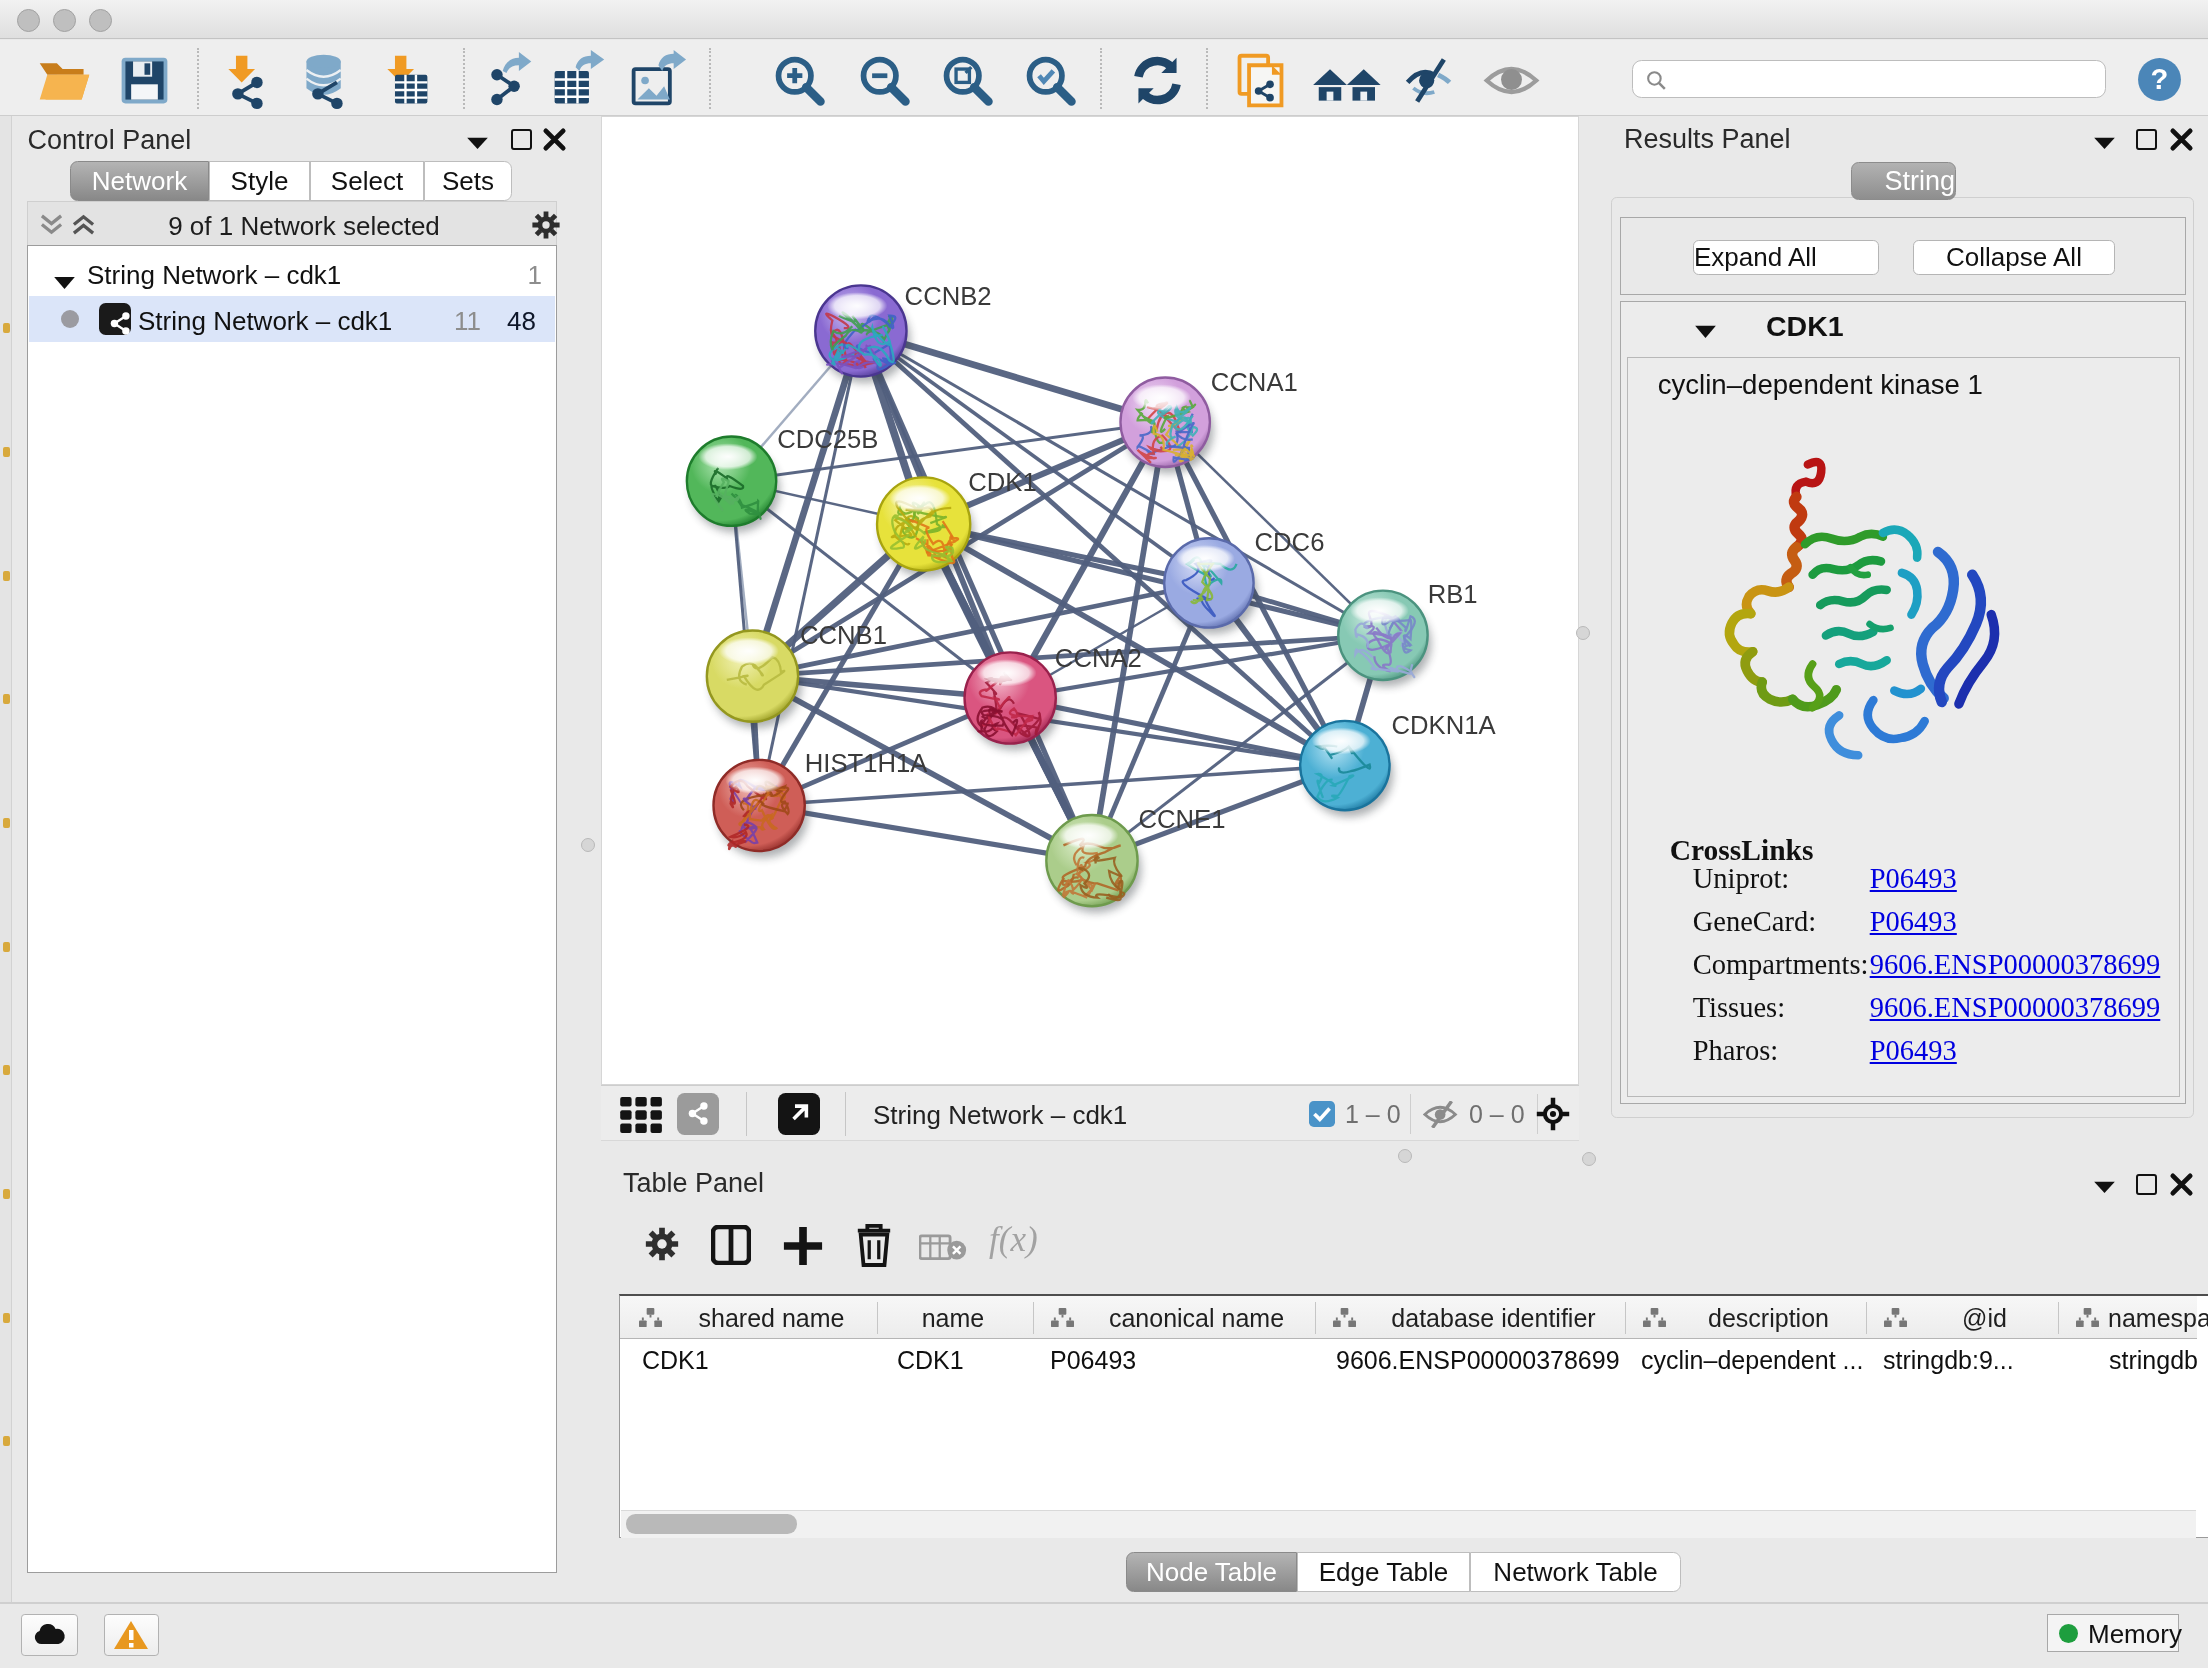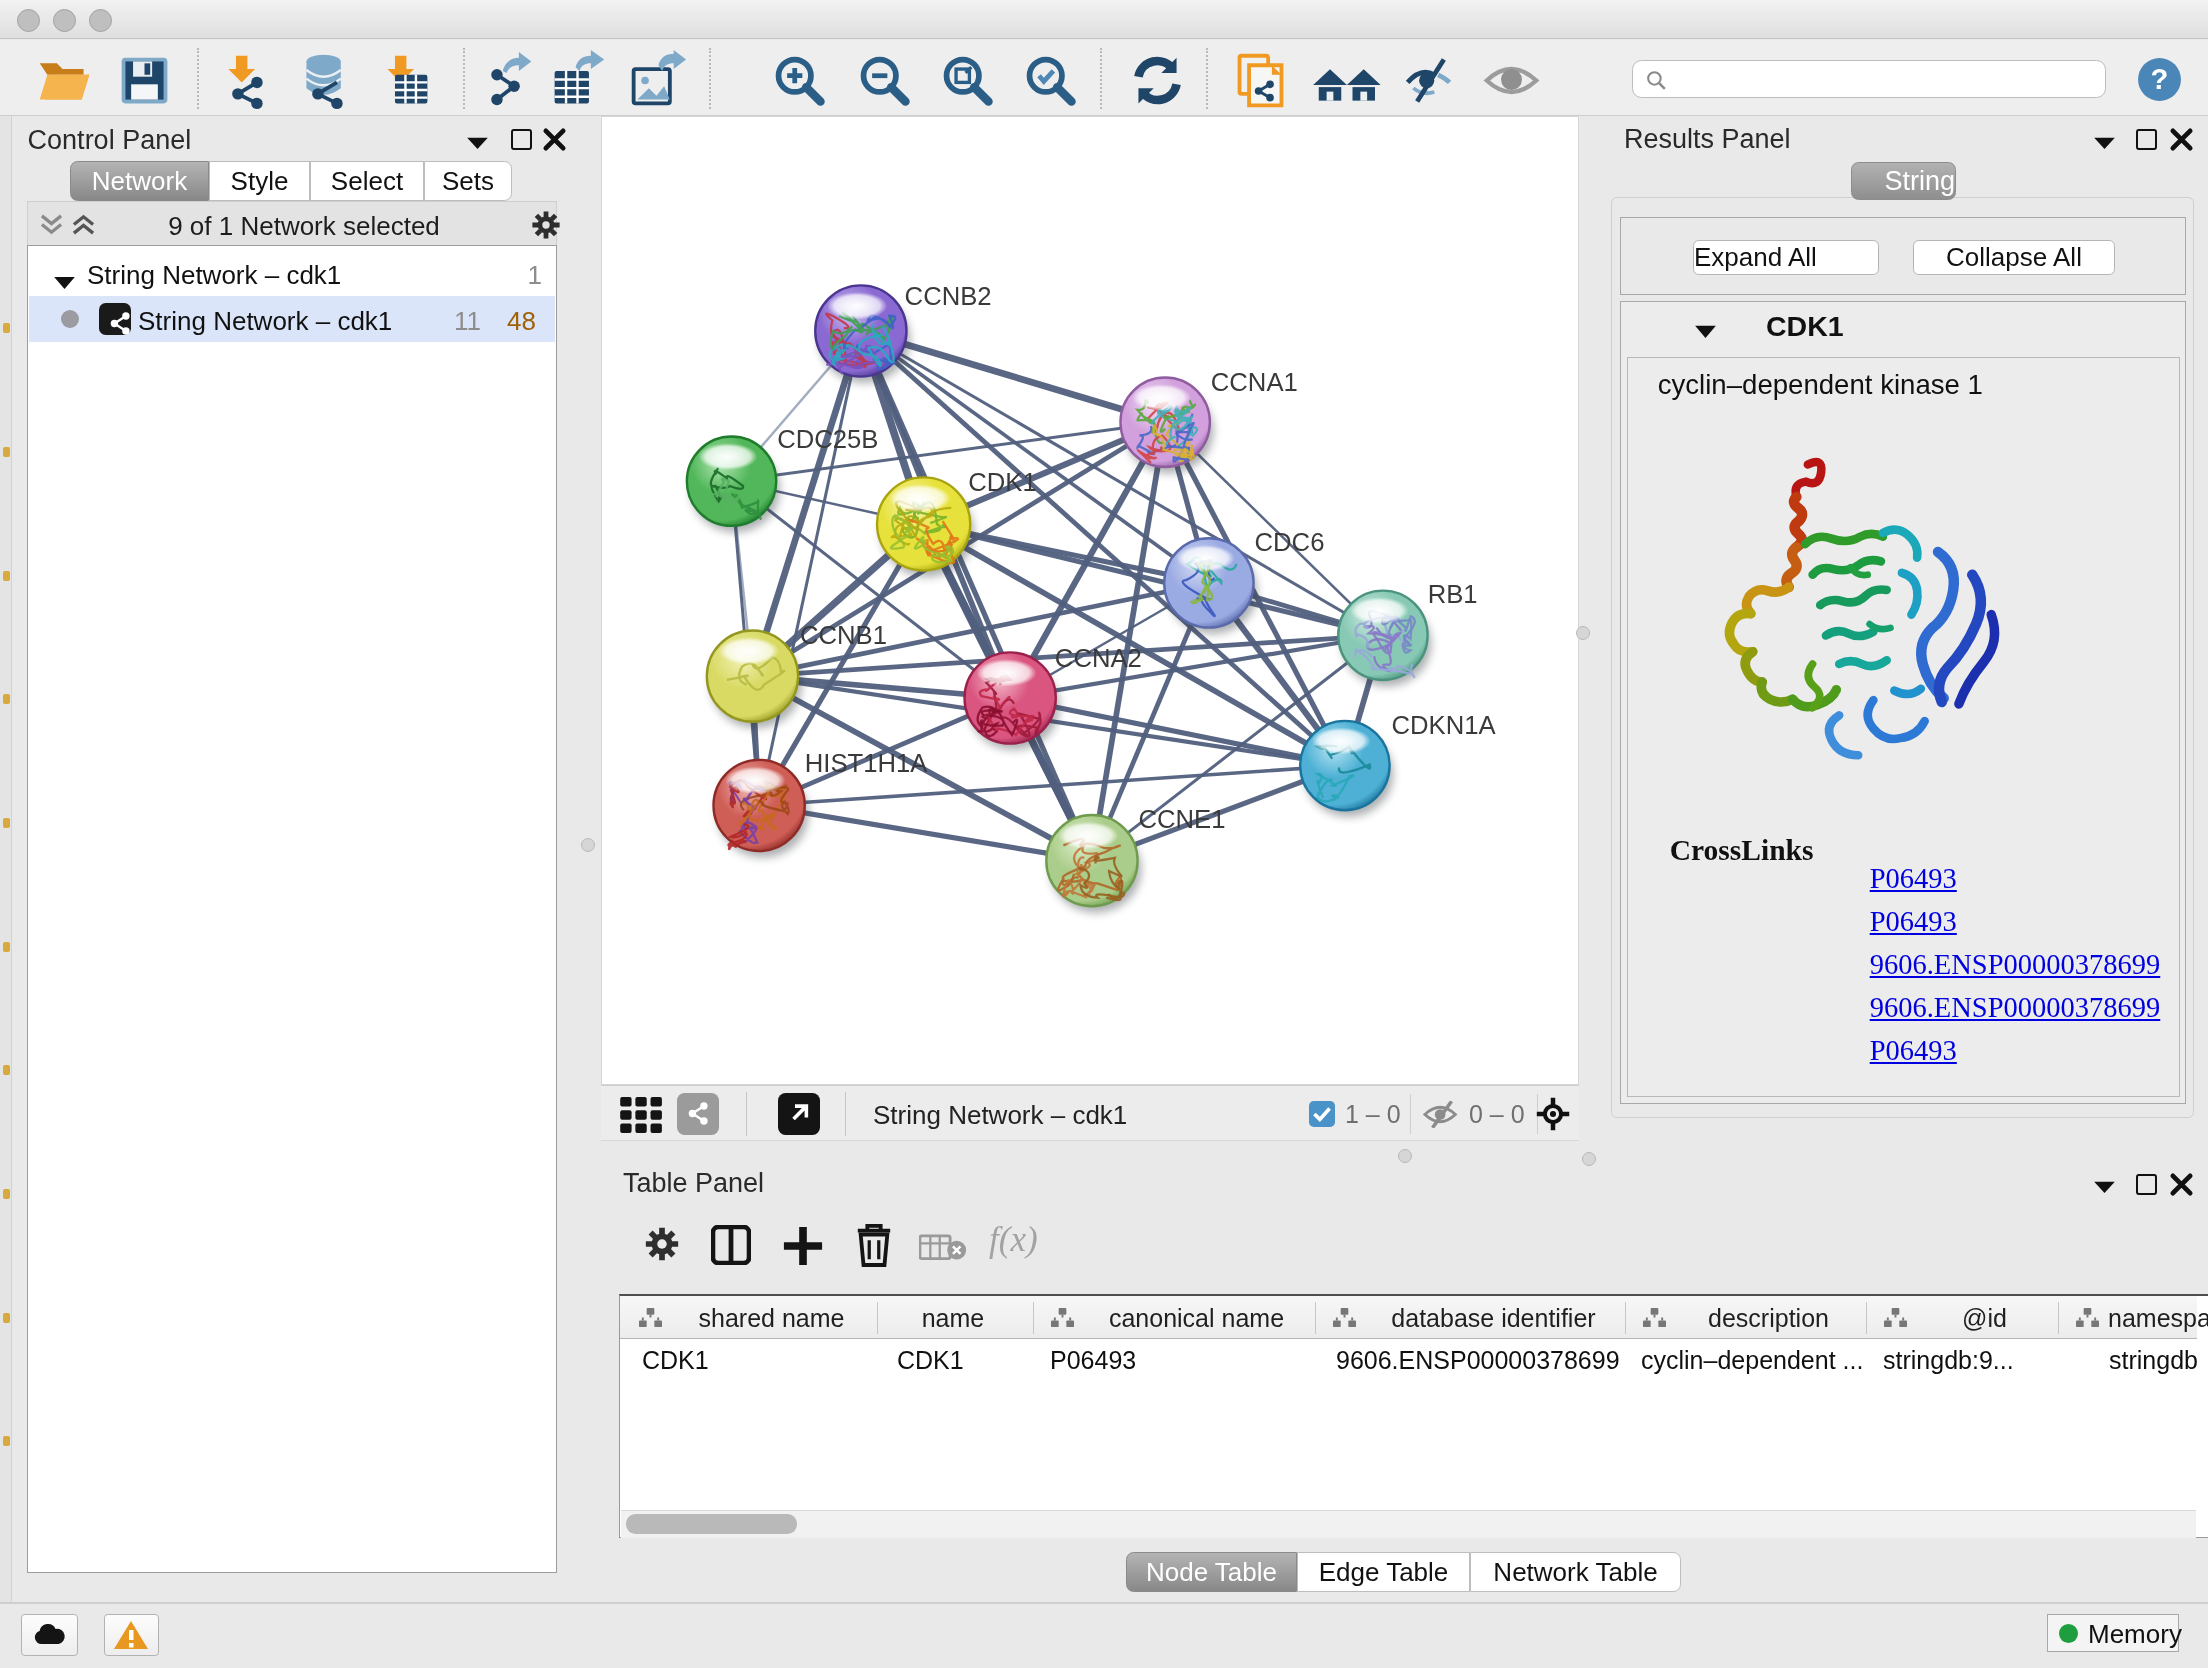--- a/index.html
+++ b/index.html
@@ -193,21 +193,21 @@
  <div class="abs" style="left:70px;top:6.7px;width:32px;height:32px;background:#1a1a1a;border-radius:6.7px">
         <svg viewBox="0 0 40 40" width="27" height="27" style="position:absolute;left:7.6px;top:7.6px">
           <circle cx="28" cy="9" r="5.5" fill="#fff"></circle>
           <circle cx="11" cy="20" r="5.5" fill="#fff"></circle>
           <circle cx="28" cy="31" r="5.5" fill="#fff"></circle>
           <path d="M28 9L11 20l17 11" stroke="#fff" stroke-width="3.5" fill="none"></path>
         </svg>
       </div>
  <div class="abs" style="left:109px;top:9.5px;font-size:26px;color:#111">String Network – cdk1</div>
  <div class="abs" style="left:409px;top:9.5px;width:43px;text-align:right;font-size:26px;color:#8d8d8d">11</div>
- <div class="abs" style="left:464px;top:9.5px;width:43px;text-align:right;font-size:26px;color:#a16207">48</div>
+ <div class="abs" style="left:464px;top:9.5px;width:43px;text-align:right;font-size:26px;color:#0f172a">48</div>
 </div>
 </div>
 <div class="abs" style="left:601px;top:116px;width:978px;height:969px;background:#fff;border:1px solid #d6d6d6"><svg width="978" height="969" viewBox="0 0 1028 1019">
 <defs>
 <filter id="nblur" x="-30%" y="-30%" width="160%" height="160%">
           <feGaussianBlur stdDeviation="4.5"></feGaussianBlur>
         </filter>
 <radialGradient id="gloss" cx="0.5" cy="0.5" r="0.5">
 <stop offset="0" stop-color="#ffffff" stop-opacity="0.98"></stop>
 <stop offset="0.75" stop-color="#ffffff" stop-opacity="0.72"></stop>
@@ -532,20 +532,22 @@
 <path d="M336 128q16 24 4 52t-30 46q-14 16-6 36" stroke="#2348c0" stroke-width="11"></path>
 <path d="M356 170q10 28-8 50t-26 44" stroke="#1c2fae" stroke-width="10"></path>
 <path d="M232 260q-12 16 0 30t28 10q18-2 26-18" stroke="#2d7ad6" stroke-width="9"></path>
 <path d="M196 276q-16 10-8 26t28 16" stroke="#3f8edc" stroke-width="9"></path>
 <path d="M168 222q-10 14 2 24t-2 22" stroke="#57a018" stroke-width="8"></path>
 <path d="M208 120q6 10 18 8" stroke="#22a040" stroke-width="7"></path>
 <path d="M228 180q10 8 22 4" stroke="#15a06c" stroke-width="7"></path>
 </g>
         </svg></div>
   <div class="abs" style="left:42px;top:476px;font-size:29.5px;font-weight:bold;color:#111;font-family:'Liberation Serif',serif">CrossLinks</div>
+  <div class="abs" style="left:65px;top:499px;font-size:28.5px;color:#111;font-family:'Liberation Serif',serif;line-height:43px">
+    Uniprot:<br>GeneCard:<br>Compartments:<br>Tissues:<br>Pharos:</div>
   <div class="abs" style="left:242px;top:499px;font-size:28.5px;color:#0000e0;font-family:'Liberation Serif',serif;line-height:43px;text-decoration:underline">
     P06493<br>P06493<br>9606.ENSP00000378699<br>9606.ENSP00000378699<br>P06493</div>
 </div>
 </div>
 <div class="abs" style="left:623px;top:1168px;font-size:27px;color:#2a2a2a">Table Panel</div>
 <svg style="position:absolute;left:2092px;top:1179px" width="25" height="15" viewBox="0 0 26 16">
     <path d="M2 3h22L13 15z" fill="#111"></path>
   </svg>
 <div style="position:absolute;left:2136px;top:1174px;width:21px;height:21px;border:2.9px solid #111;border-radius:2.9px"></div>
 <svg style="position:absolute;left:2169px;top:1172px" width="25" height="25" viewBox="0 0 26 26">

